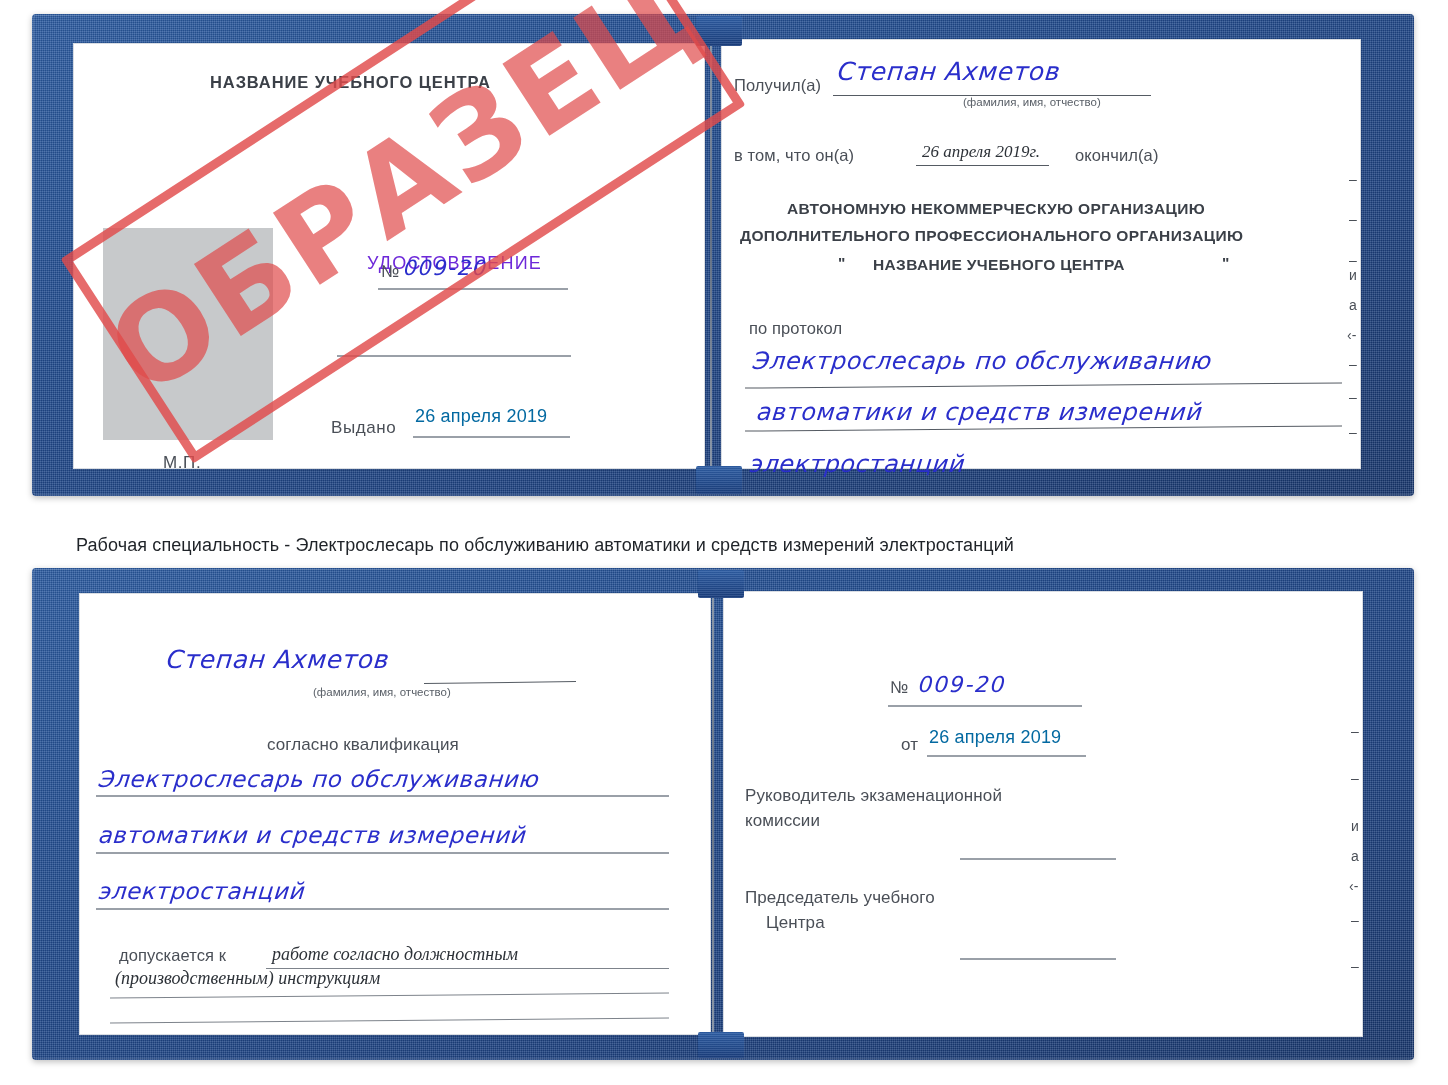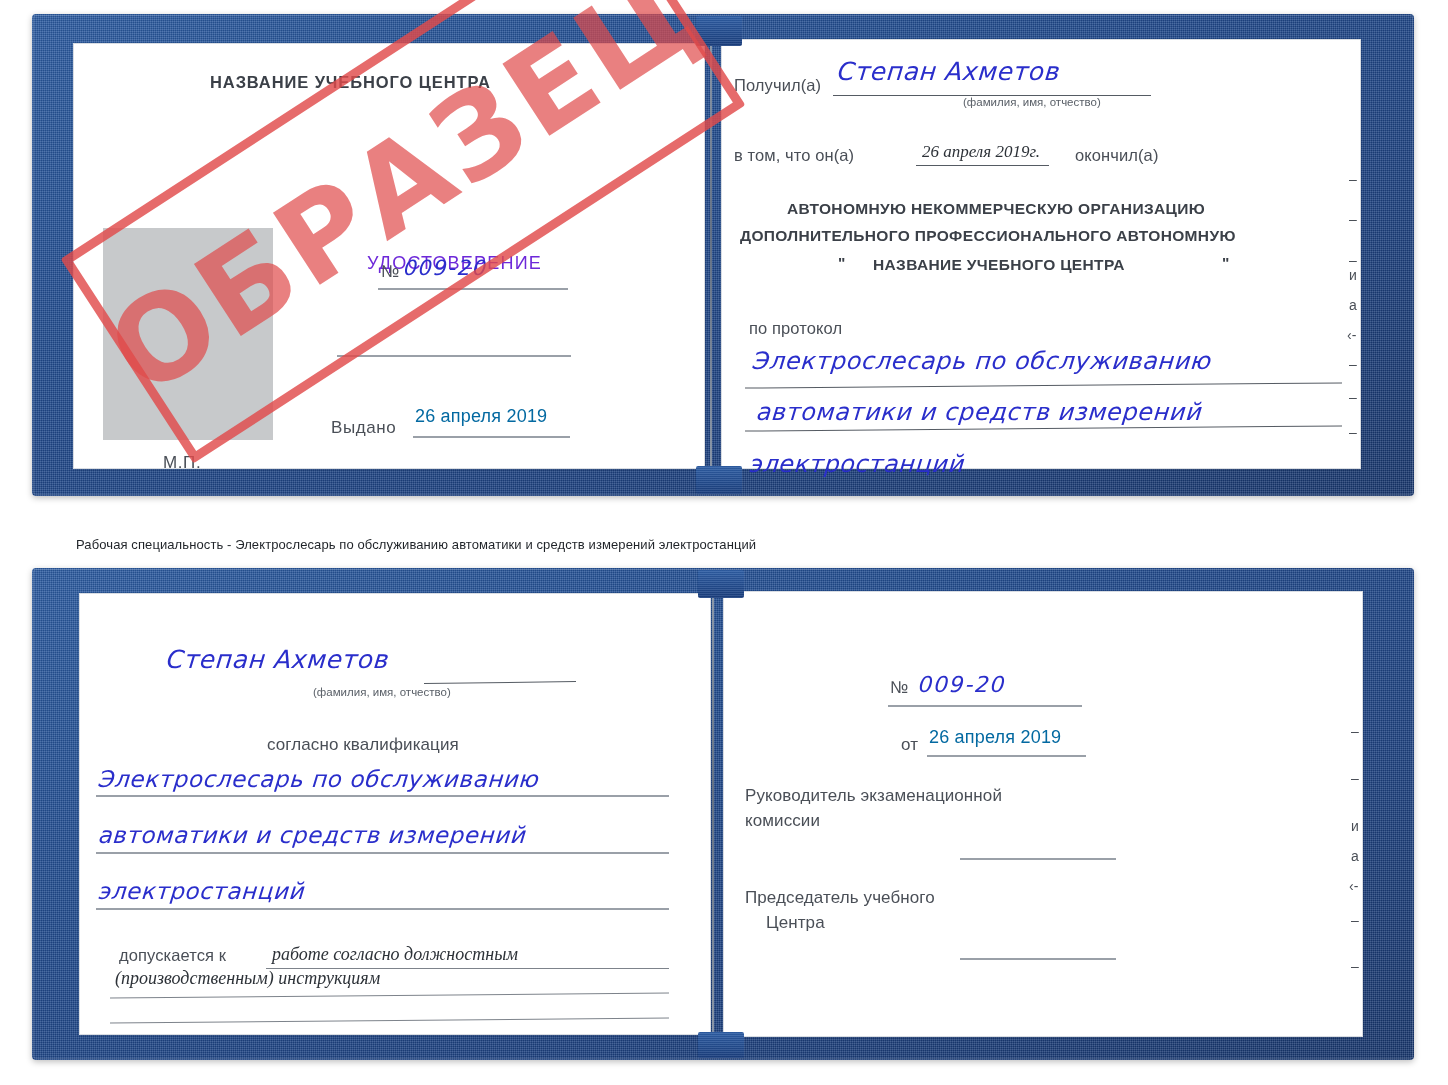--- a/index.html
+++ b/index.html
@@ -96,21 +96,21 @@
     font-family:"DejaVu Sans","Liberation Sans",sans-serif;
     font-weight:700;
     font-size:118px;
     letter-spacing:4px;
     line-height:1;
     white-space:nowrap;
   }
 
   .caption{
     position:absolute;
-    color:#1f2328;font-size:13px;line-height:26px;
+    color:#1f2328;font-size:18px;line-height:26px;
     width:1030px;letter-spacing:.1px;
   }
 
   .edge-mark{
     position:absolute;color:#4a4f57;font-size:14px;white-space:nowrap;
   }
 </style>
 </head>
 <body>
 
@@ -149,21 +149,21 @@
   <div class="hand" style="position:absolute;left:838px;top:57px;font-size:25px;">Степан Ахметов</div>
   <div class="rule-dk" style="left:833px;top:95px;width:318px;"></div>
   <div class="lbl-sm" style="position:absolute;left:963px;top:96px;">(фамилия, имя, отчество)</div>
 
   <div class="lbl" style="position:absolute;left:734px;top:146px;font-size:16.5px;">в том, что он(а)</div>
   <div class="typed" style="position:absolute;left:922px;top:142px;">26 апреля 2019г.</div>
   <div class="rule-dk" style="left:916px;top:165px;width:133px;"></div>
   <div class="lbl" style="position:absolute;left:1075px;top:146px;font-size:16.5px;">окончил(а)</div>
 
   <div class="lbl-org" style="position:absolute;left:787px;top:200px;text-align:center;">АВТОНОМНУЮ НЕКОММЕРЧЕСКУЮ ОРГАНИЗАЦИЮ</div>
-  <div class="lbl-org" style="position:absolute;left:740px;top:227px;">ДОПОЛНИТЕЛЬНОГО ПРОФЕССИОНАЛЬНОГО АВТОНОМНУЮ</div>
+  <div class="lbl-org" style="position:absolute;left:740px;top:227px;">ДОПОЛНИТЕЛЬНОГО ПРОФЕССИОНАЛЬНОГО ОРГАНИЗАЦИЮ</div>
   <div class="lbl-org" style="position:absolute;left:838px;top:254px;">"</div>
   <div class="lbl-org" style="position:absolute;left:873px;top:256px;">НАЗВАНИЕ УЧЕБНОГО ЦЕНТРА</div>
   <div class="lbl-org" style="position:absolute;left:1222px;top:254px;">"</div>
 
   <div class="lbl" style="position:absolute;left:749px;top:319px;font-size:16.5px;">по протокол</div>
   <div class="hand" style="position:absolute;left:753px;top:347px;font-size:24px;">Электрослесарь по обслуживанию</div>
   <div class="rule-dk" style="left:745px;top:385px;width:597px;transform:rotate(-0.5deg);"></div>
   <div class="hand" style="position:absolute;left:757px;top:398px;font-size:24px;">автоматики и средств измерений</div>
   <div class="rule-dk" style="left:745px;top:428px;width:597px;transform:rotate(-0.5deg);"></div>
   <div class="hand" style="position:absolute;left:750px;top:450px;font-size:24px;">электростанций</div>

